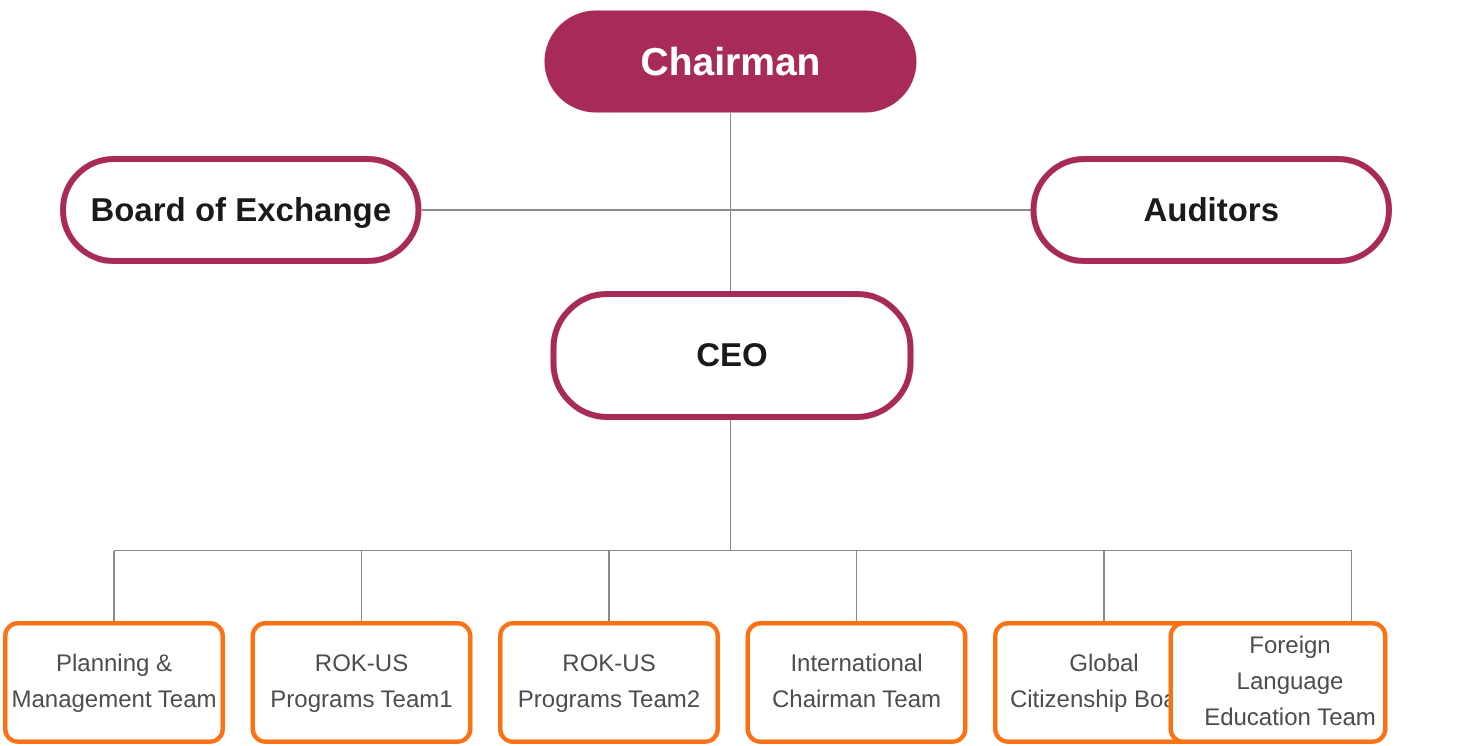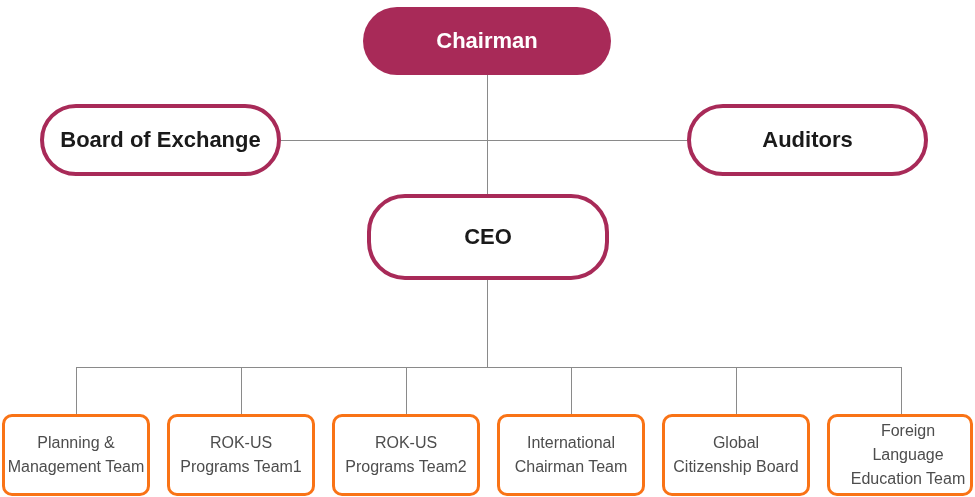--- a/index.html
+++ b/index.html
@@ -30,21 +30,21 @@
     text-align: center;
     background: #ffffff;
     box-sizing: border-box;
   }
   .node-chairman {
     left: 363px; top: 7px;
     width: 248px; height: 68px;
     background: #a82a58;
     border-radius: 34px;
     color: #ffffff;
-    font-size: 22px;
+    font-size: 26px;
     font-weight: bold;
   }
   .node-pill {
     border: 4px solid #a82a58;
     border-radius: 38px;
     color: #1a1a1a;
     font-size: 22px;
     font-weight: bold;
   }
   .node-board    { left: 40px;  top: 104px; width: 241px; height: 72px; }
@@ -57,21 +57,21 @@
     border-radius: 10px;
     color: #4d4d4d;
     font-size: 16px;
     line-height: 1.5;
   }
   .team-0 { left: 2px; }
   .team-1 { left: 167px; }
   .team-2 { left: 332px; }
   .team-3 { left: 497px; }
   .team-4 { left: 662px; }
-  .team-5 { left: 827px; width: 146px; padding-left: 16px; }
+  .team-5 { left: 779px; width: 146px; padding-left: 16px; }
   .node-label {
     white-space: pre-line;
   }
 </style>
 </head>
 <body>
 
 <div class="org-chart">
 
   <svg class="lines" viewBox="0 0 975 497" shape-rendering="crispEdges">

